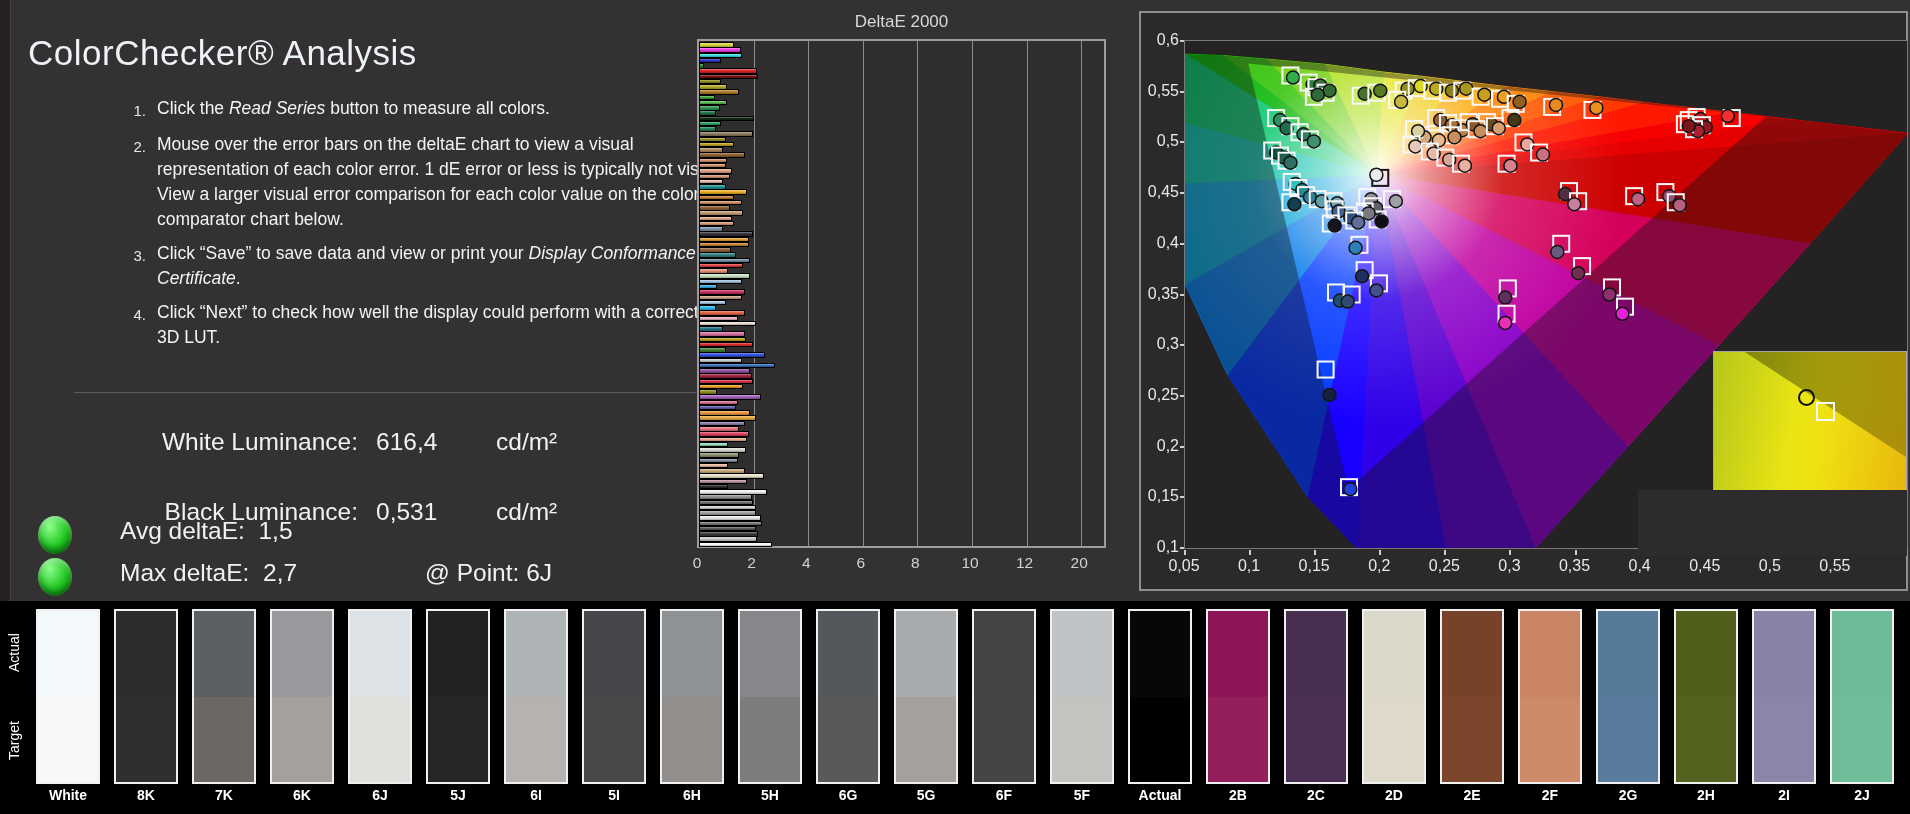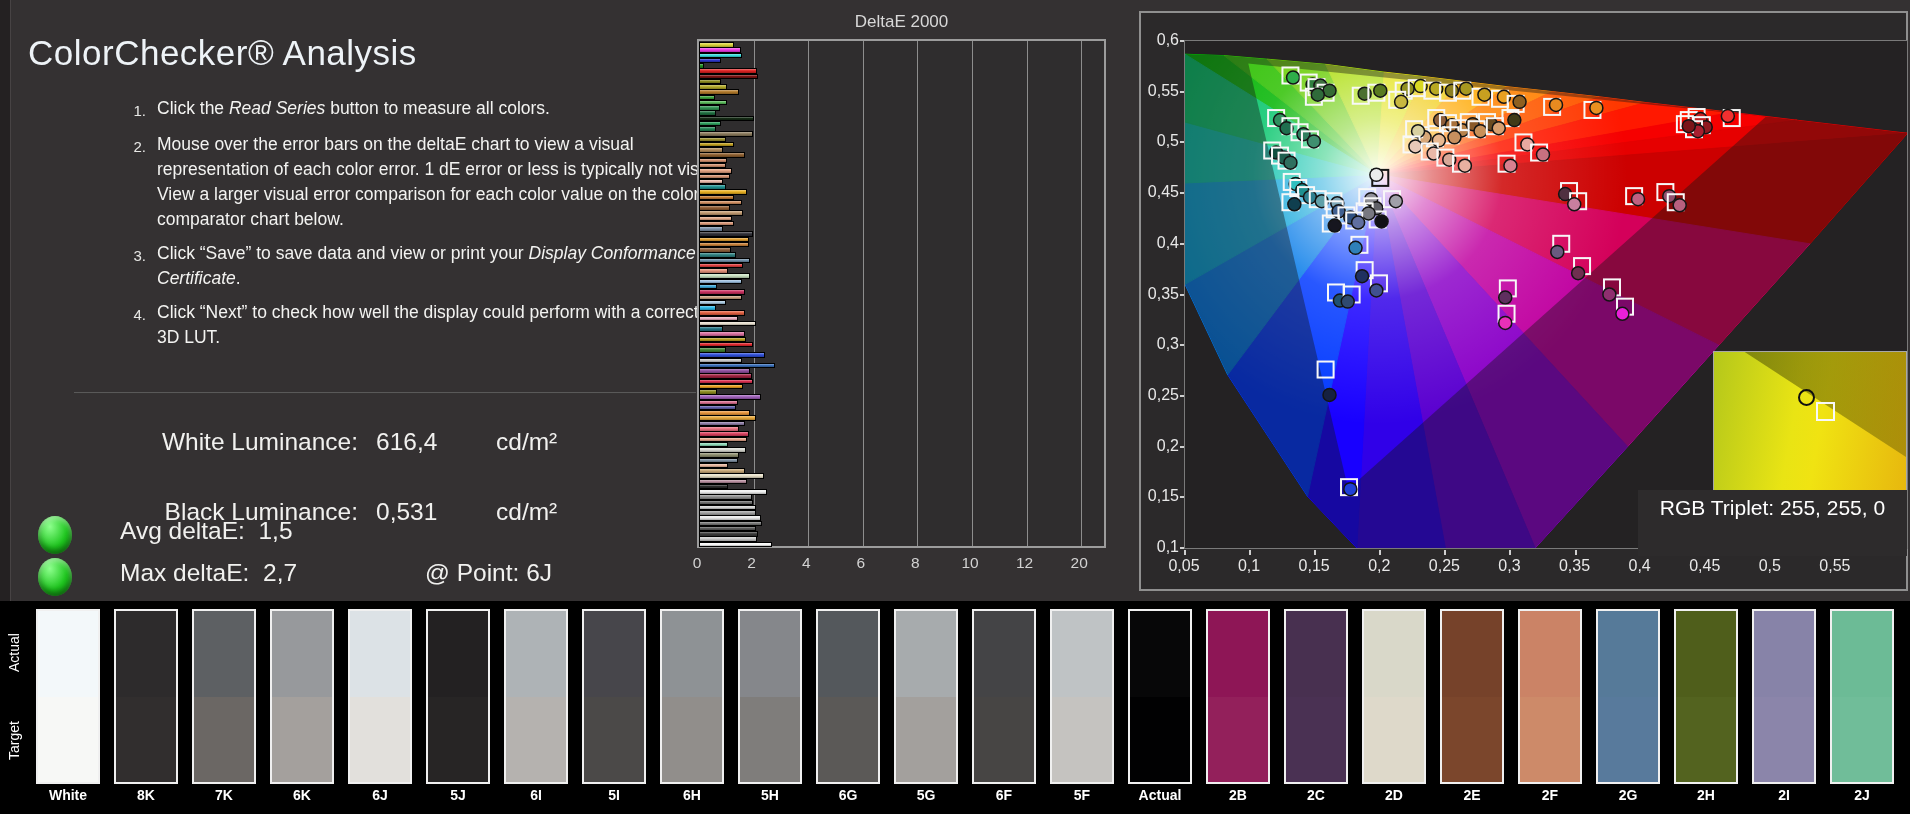--- a/index.html
+++ b/index.html
@@ -484,21 +484,20 @@
         <div class="cie-xtick" style="left: 628.81px;"></div>
         <div class="cie-xlabel" style="left: 667.9px;">0,55</div>
         <div class="cie-xtick" style="left: 693.9px;"></div>
       </div>
     <div class="cie-inset">
       <div class="cie-inset-dim"></div>
       <div class="inset-circle"></div>
       <div class="inset-square"></div>
     </div>
     <div class="cie-tip-text">
-      <div>RGB Triplet: 255, 255, 0</div>
     </div>
   </div>
 
   <div class="comparator">
     <div class="cmp-axis actual">Actual</div>
     <div class="cmp-axis target">Target</div>
     <div class="cmp-row" id="cmp-row">
         <div class="swatch">
           <div class="sw-half" style="background: rgb(243, 248, 250);"></div>
           <div class="sw-half" style="background: rgb(247, 248, 246);"></div>

